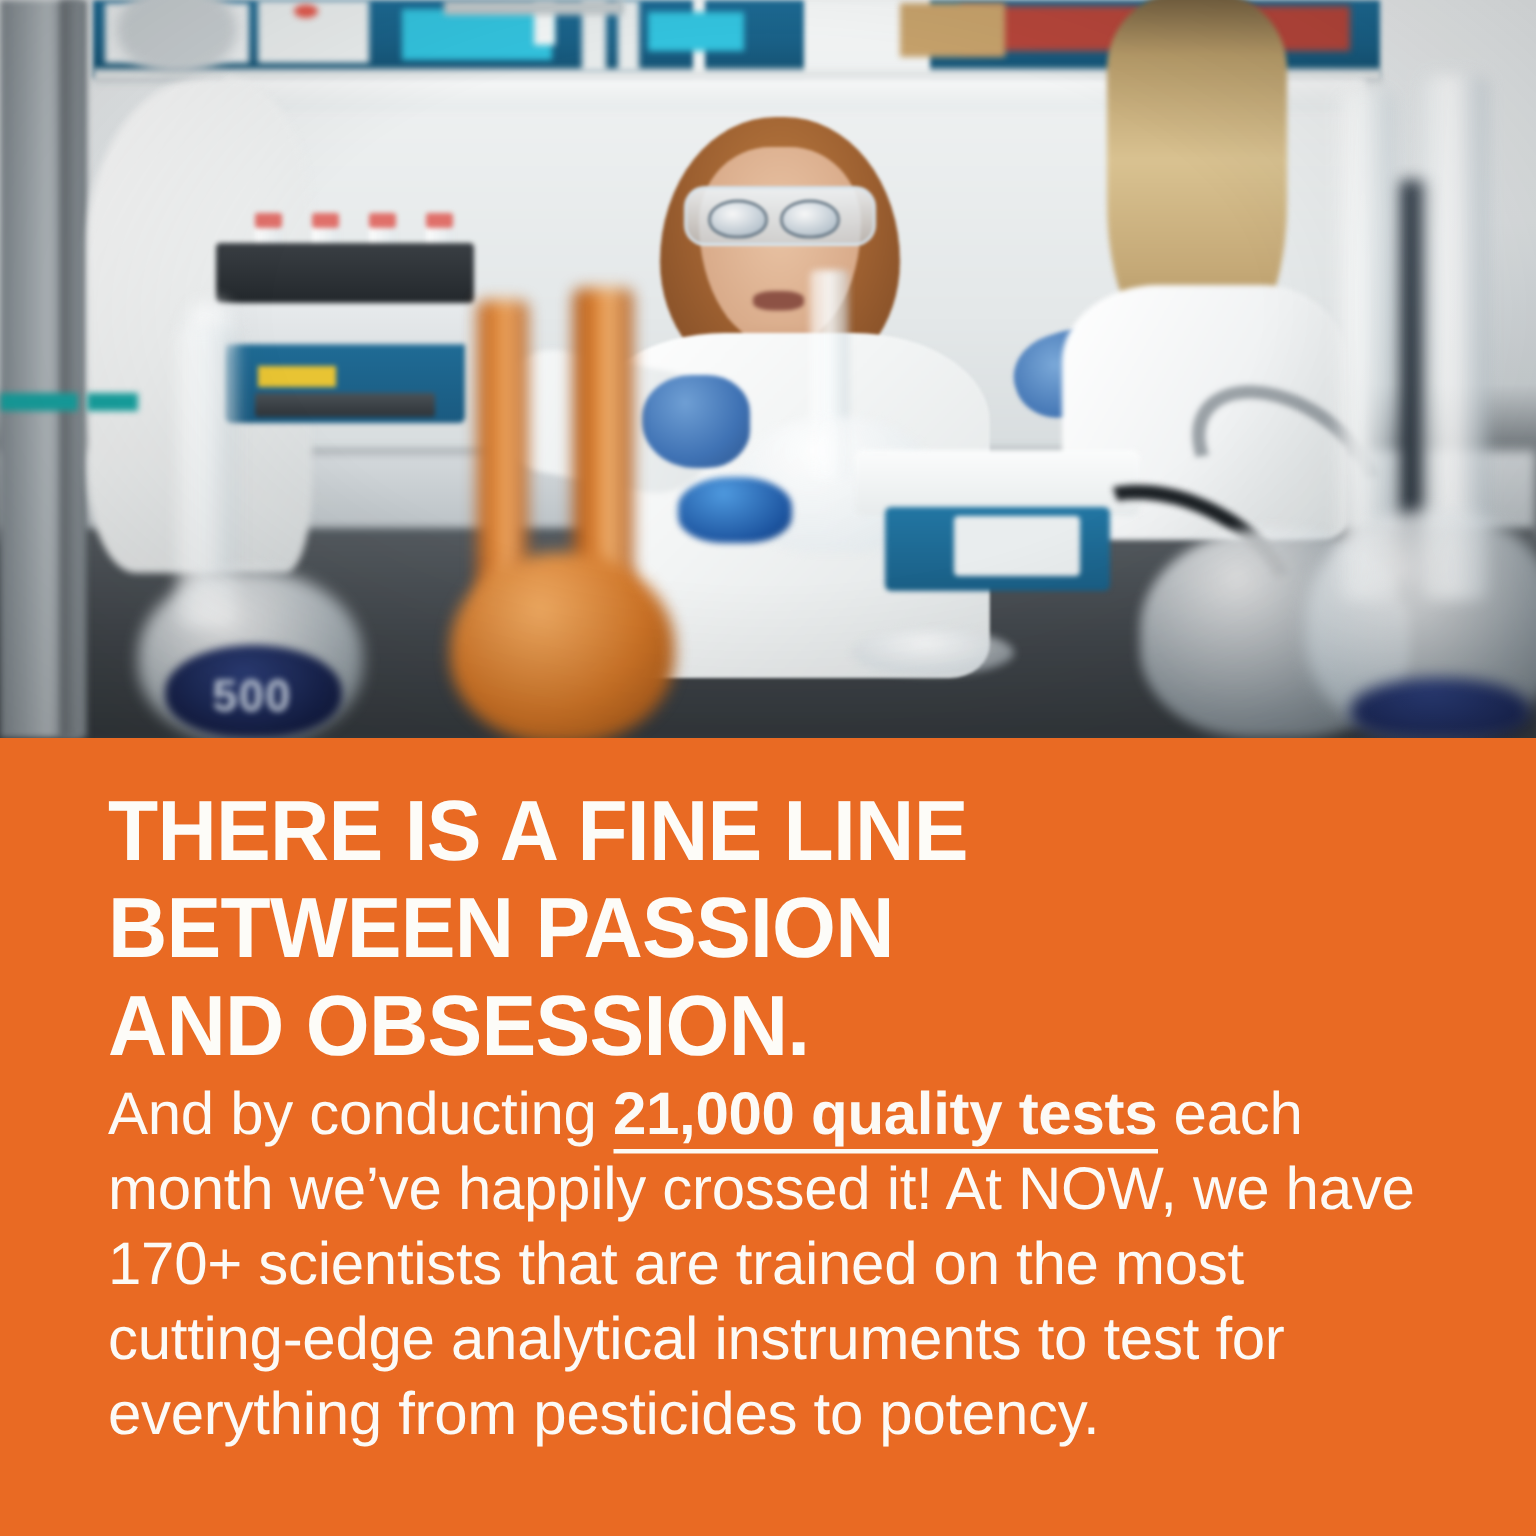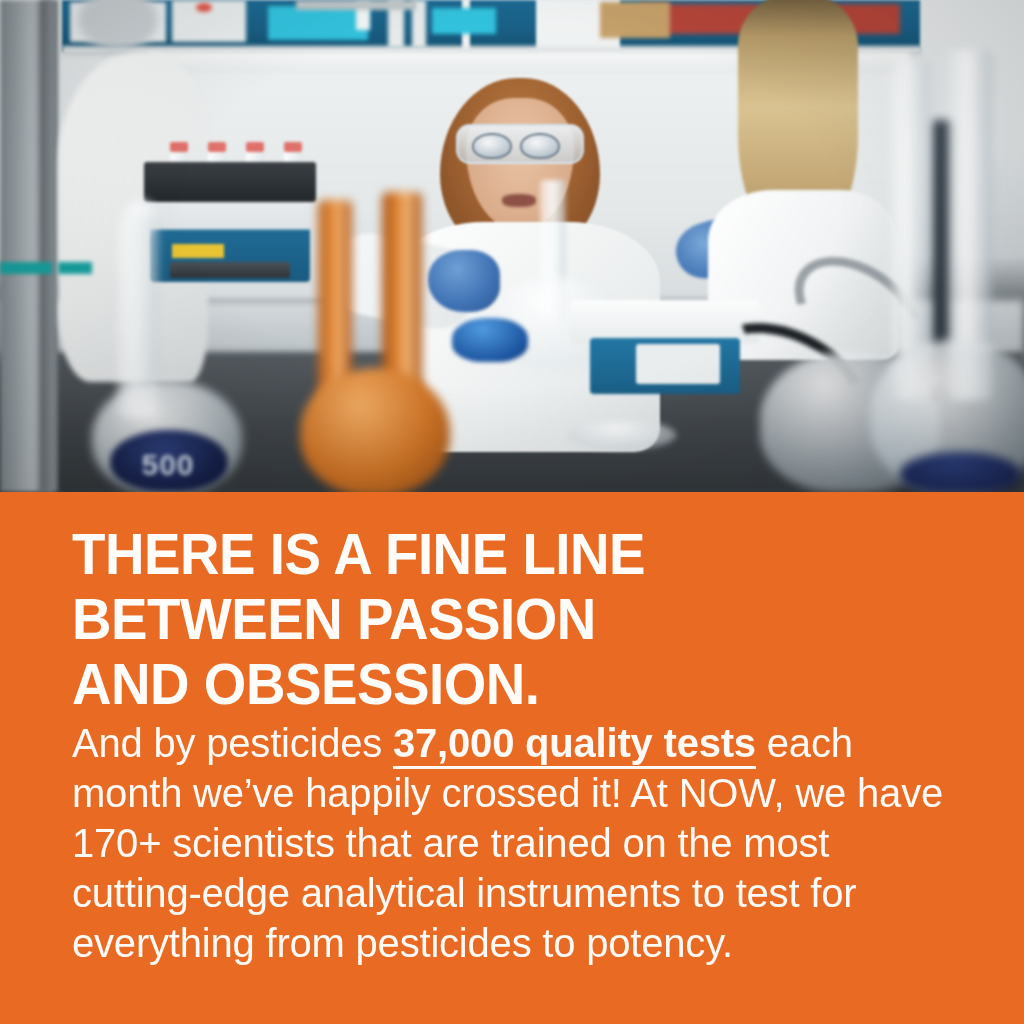--- a/index.html
+++ b/index.html
@@ -444,16 +444,16 @@
   </div>
 
   <div id="panel">
 
     <div id="headline">
       <span class="hl">THERE IS A FINE LINE</span>
       <span class="hl">BETWEEN PASSION</span>
       <span class="hl">AND OBSESSION.</span>
     </div>
 
-    <div id="body"><span>And by pesticides </span><span class="em">37,000 quality tests</span><span> each month we’ve happily crossed it! At NOW, we have 170+ scientists that are trained on the most cutting-edge analytical instruments to test for everything from pesticides to potency.</span></div>
+    <div id="body"><span>And by conducting </span><span class="em">21,000 quality tests</span><span> each month we’ve happily crossed it! At NOW, we have 170+ scientists that are trained on the most cutting-edge analytical instruments to test for everything from pesticides to potency.</span></div>
 
   </div>
 </div>
 
 </body></html>

